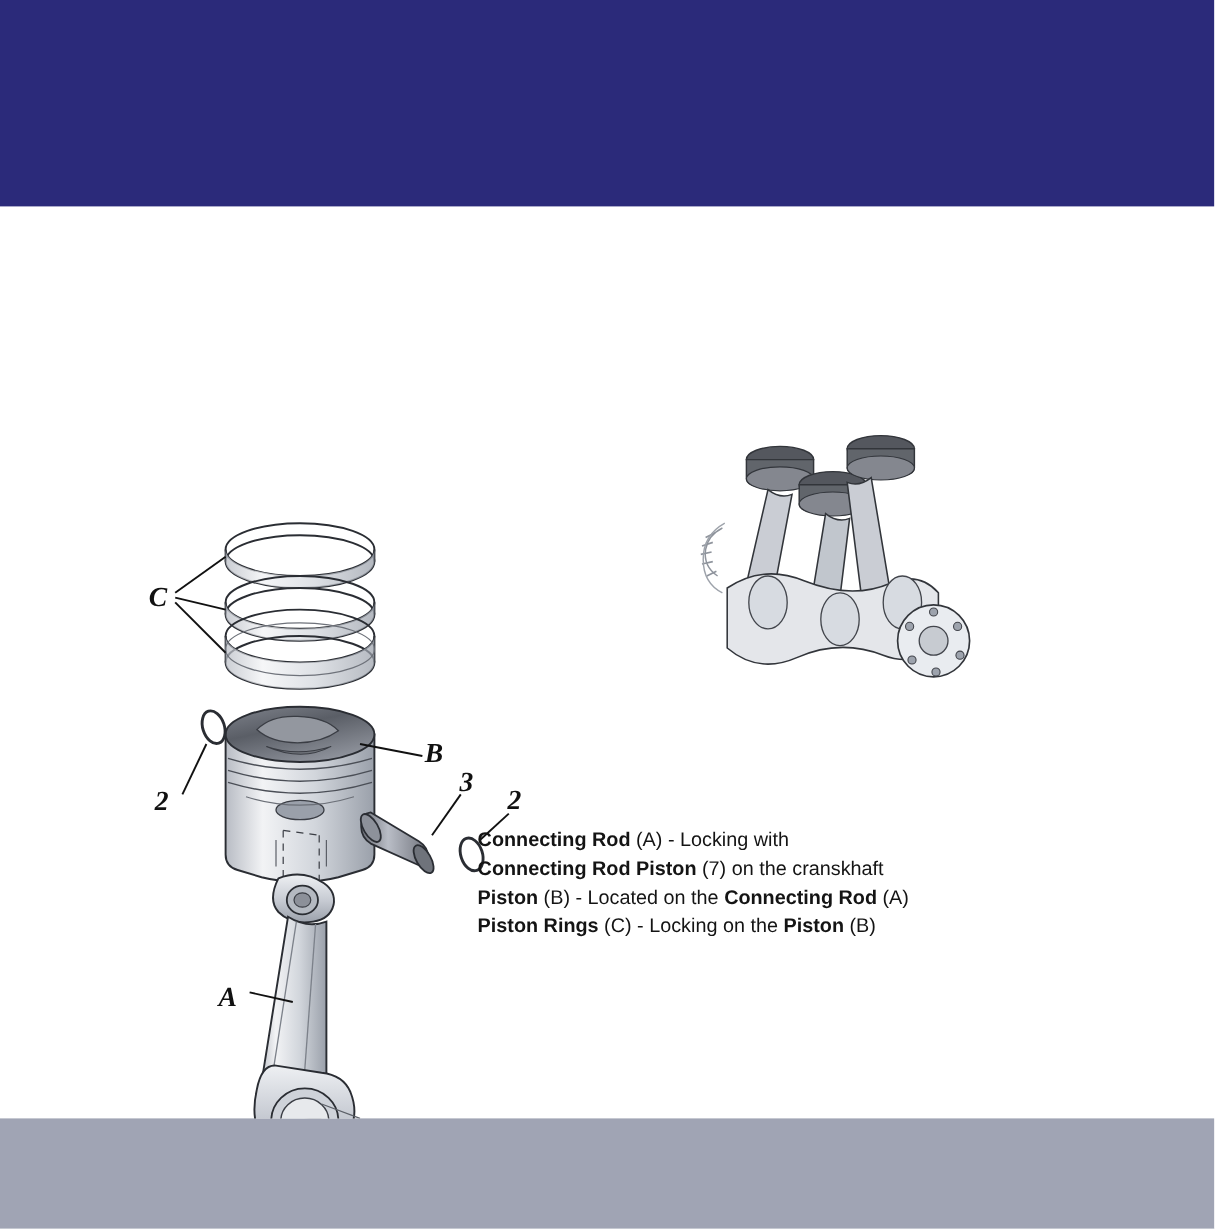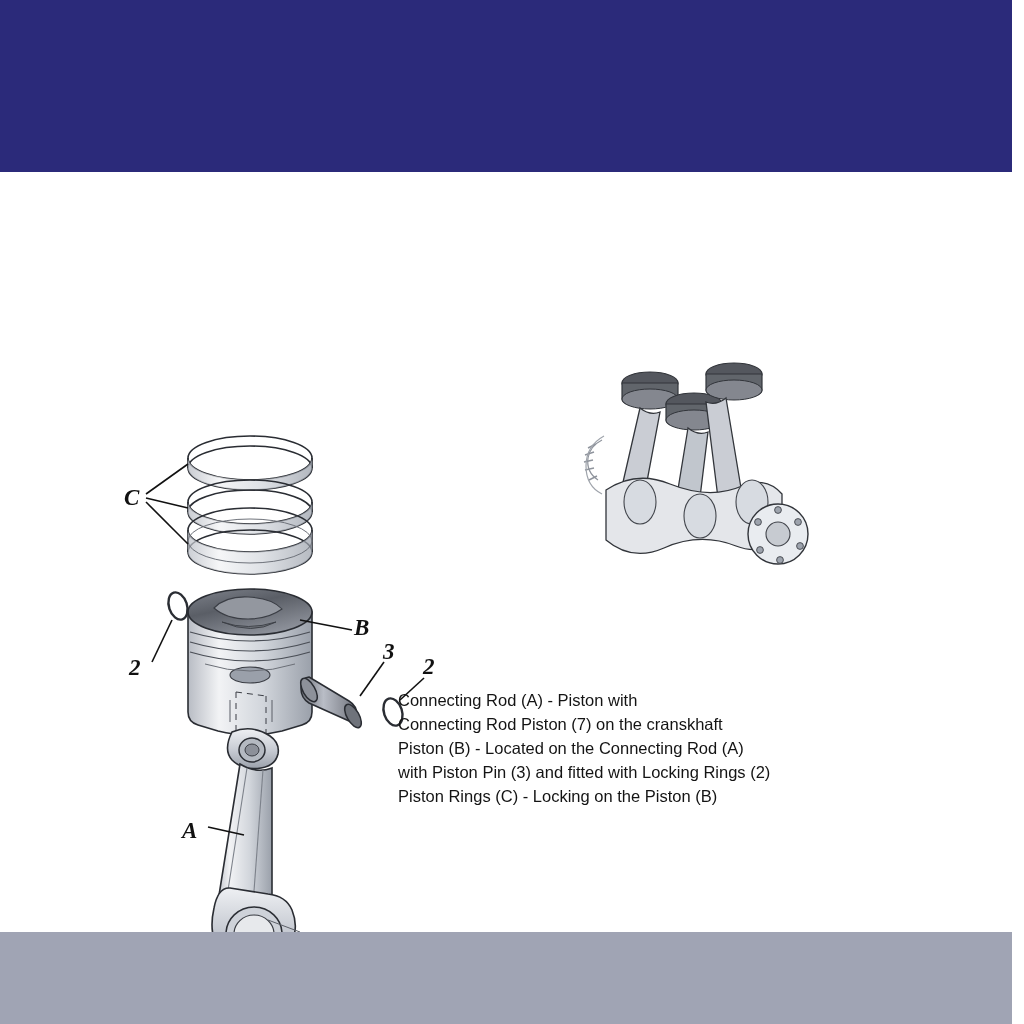--- a/index.html
+++ b/index.html
@@ -52,21 +52,21 @@
   }
   .caption {
     position: absolute;
     left: 398px;
     top: 688px;
     width: 470px;
     font-size: 16.5px;
     line-height: 24px;
     color: #141414;
   }
-  .caption .b { font-weight: normal; }
+  .caption .b { font-weight: bold; }
   svg { display: block; }
 </style>
 </head>
 <body>
 
 <div class="slide">
 
   <div class="band-top"></div>
   <div class="band-bottom"></div>
   <div class="right-edge"></div>
@@ -253,20 +253,19 @@
       <text x="129" y="503" font-family="Liberation Serif, serif" font-size="23" font-style="italic" font-weight="bold" fill="#111">2</text>
       <text x="354" y="463" font-family="Liberation Serif, serif" font-size="23" font-style="italic" font-weight="bold" fill="#111">B</text>
       <text x="383" y="487" font-family="Liberation Serif, serif" font-size="23" font-style="italic" font-weight="bold" fill="#111">3</text>
       <text x="423" y="502" font-family="Liberation Serif, serif" font-size="23" font-style="italic" font-weight="bold" fill="#111">2</text>
       <text x="182" y="666" font-family="Liberation Serif, serif" font-size="23" font-style="italic" font-weight="bold" fill="#111">A</text>
       <text x="165" y="835" font-family="Liberation Serif, serif" font-size="23" font-style="italic" font-weight="bold" fill="#111">1</text>
     </svg>
   </div>
 
   <div class="caption">
-      <div><span class="b">Connecting Rod</span><span> (A) - Piston with</span></div>
+      <div><span class="b">Connecting Rod</span><span> (A) - Locking with</span></div>
       <div><span class="b">Connecting Rod Piston</span><span> (7) on the cranskhaft</span></div>
       <div><span class="b">Piston</span><span> (B) - Located on the </span><span class="b">Connecting Rod</span><span> (A)</span></div>
-      <div><span>with </span><span class="b">Piston Pin</span><span> (3) and fitted with </span><span class="b">Locking Rings</span><span> (2)</span></div>
       <div><span class="b">Piston Rings</span><span> (C) - Locking on the </span><span class="b">Piston</span><span> (B)</span></div>
     </div>
 
 </div>
 
 </body></html>

